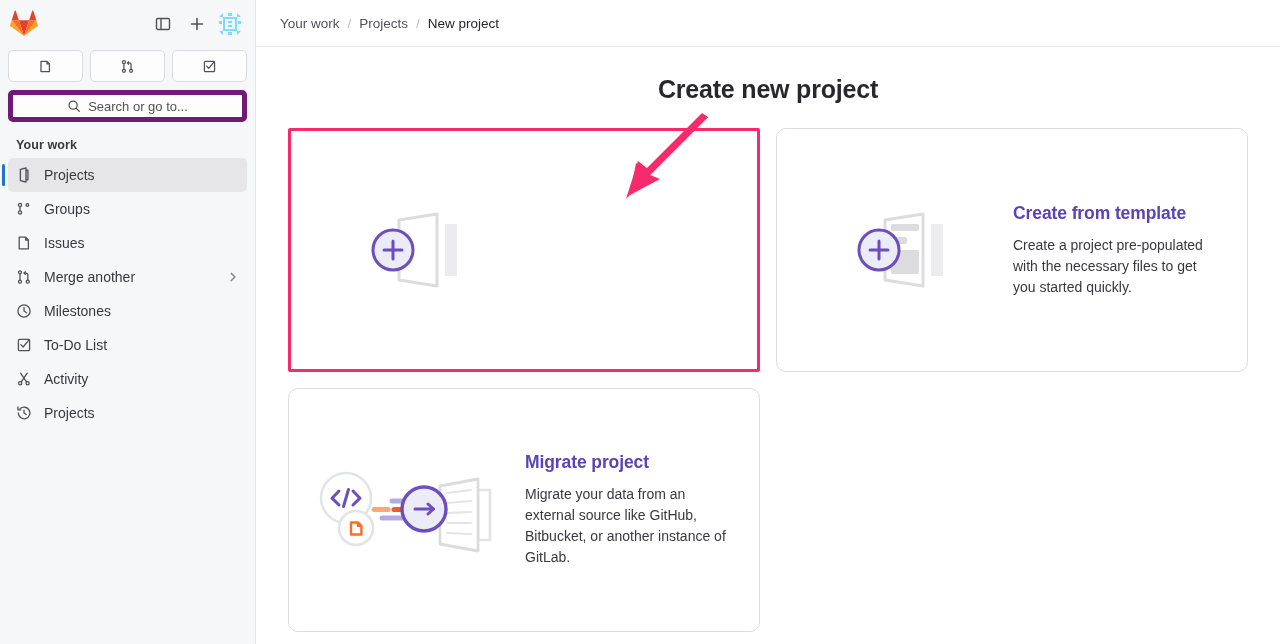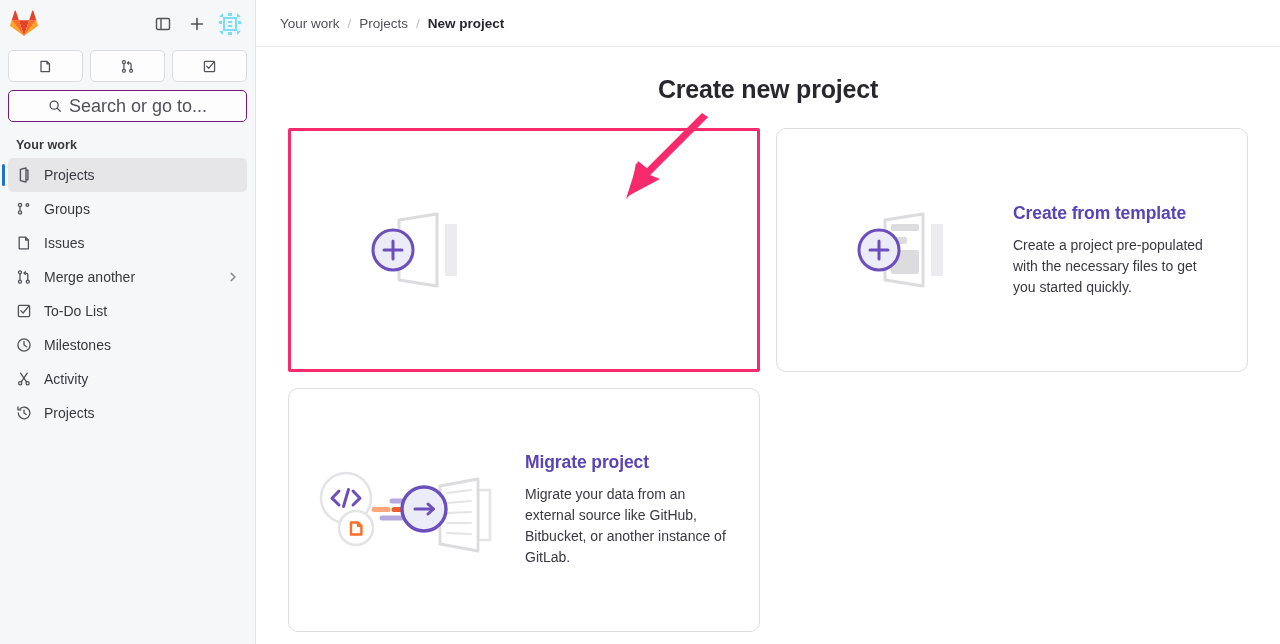--- a/index.html
+++ b/index.html
@@ -47,25 +47,25 @@
     background: #fdfdfd;
     border: 1px solid #dcdcde;
     border-radius: 5px;
     display: flex; align-items: center; justify-content: center;
     cursor: pointer; color: #535158;
   }
 
   .sb-search {
     margin: 8px 8px 0 8px; height: 32px;
     background: #fdfdfd;
-    border: 1px solid #701a75;
+    border: 5px solid #701a75;
     border-radius: 5px;
     display: flex; align-items: center; justify-content: center;
     gap: 7px; cursor: pointer;
-    color: #535158; font-size: 18px;
+    color: #535158; font-size: 13px;
   }
 
   .sb-section-title {
     font-size: 12.5px; font-weight: 700; color: #3a383f;
     padding: 16px 0 6px 16px; letter-spacing: .1px;
   }
   .nav { padding: 0 8px; }
   .nav-item {
     position: relative;
     display: flex; align-items: center; gap: 12px;
@@ -85,21 +85,21 @@
 
   
   .main { flex: 1 1 auto; height: 644px; display: flex; flex-direction: column; background: #fff; }
   .breadcrumb-bar {
     height: 47px; border-bottom: 1px solid #e6e6e9;
     display: flex; align-items: center; padding-left: 24px;
     font-size: 13.5px; flex: 0 0 47px;
   }
   .bc-link { color: #535158; cursor: pointer; }
   .bc-sep { color: #bfbfc3; margin: 0 8px; }
-  .bc-current { color: #28272d; font-weight: 700; }
+  .bc-current { color: #28272d; font-weight: 400; }
 
   .content { flex: 1 1 auto; overflow: hidden; padding: 0 32px; }
   .page-title {
     text-align: center; font-size: 25px; font-weight: 700;
     color: #28272d; margin-top: 28px; margin-bottom: 24px;
     letter-spacing: -.2px;
   }
   .card-grid {
     display: grid;
     grid-template-columns: 472px 472px;
@@ -279,33 +279,33 @@
             <path d="M11.8 11.2V6a1.9 1.9 0 0 0-1.9-1.9H8.3"></path>
           <path d="M9.7 2.5 8 4.1l1.7 1.6"></path>
         </svg>
         <span class="nav-label">Merge another</span>
         <svg class="nav-chevron" viewBox="0 0 12 12" fill="none" stroke="currentColor" stroke-width="1.5" stroke-linecap="round" stroke-linejoin="round">
           <path d="M4.2 2.4 8 6l-3.8 3.6"></path>
         </svg>
       </div>
 
       <div class="nav-item">
+        <svg class="nav-ico" viewBox="0 0 16 16" fill="none" stroke="currentColor" stroke-width="1.3" stroke-linecap="round">
+          <circle cx="8" cy="8" r="6.1"></circle>
+            <path d="M8 4.4V8l2.6 1.8"></path>
+        </svg>
+        <span class="nav-label">Milestones</span>
+      </div>
+
+      <div class="nav-item">
         <svg class="nav-ico" viewBox="0 0 16 16" fill="none" stroke="currentColor" stroke-width="1.3" stroke-linejoin="round">
           <rect x="2.4" y="2.4" width="11.2" height="11.2" rx="1"></rect>
           <path d="M4.8 7.6 7.1 10 12.8 3.2" stroke-linecap="round"></path>
         </svg>
         <span class="nav-label">To-Do List</span>
-      </div>
-
-      <div class="nav-item">
-        <svg class="nav-ico" viewBox="0 0 16 16" fill="none" stroke="currentColor" stroke-width="1.3" stroke-linecap="round">
-          <circle cx="8" cy="8" r="6.1"></circle>
-            <path d="M8 4.4V8l2.6 1.8"></path>
-        </svg>
-        <span class="nav-label">Milestones</span>
       </div>
 
       <div class="nav-item">
         <svg class="nav-ico" viewBox="0 0 16 16" fill="none" stroke="currentColor" stroke-width="1.3" stroke-linecap="round">
           <circle cx="4.2" cy="12.3" r="1.6"></circle>
             <circle cx="11.6" cy="12.3" r="1.6"></circle>
           <path d="M11.2 2.2 5.3 10.9"></path>
             <path d="M4.6 2.2l5.9 8.7"></path>
         </svg>
         <span class="nav-label">Activity</span>

